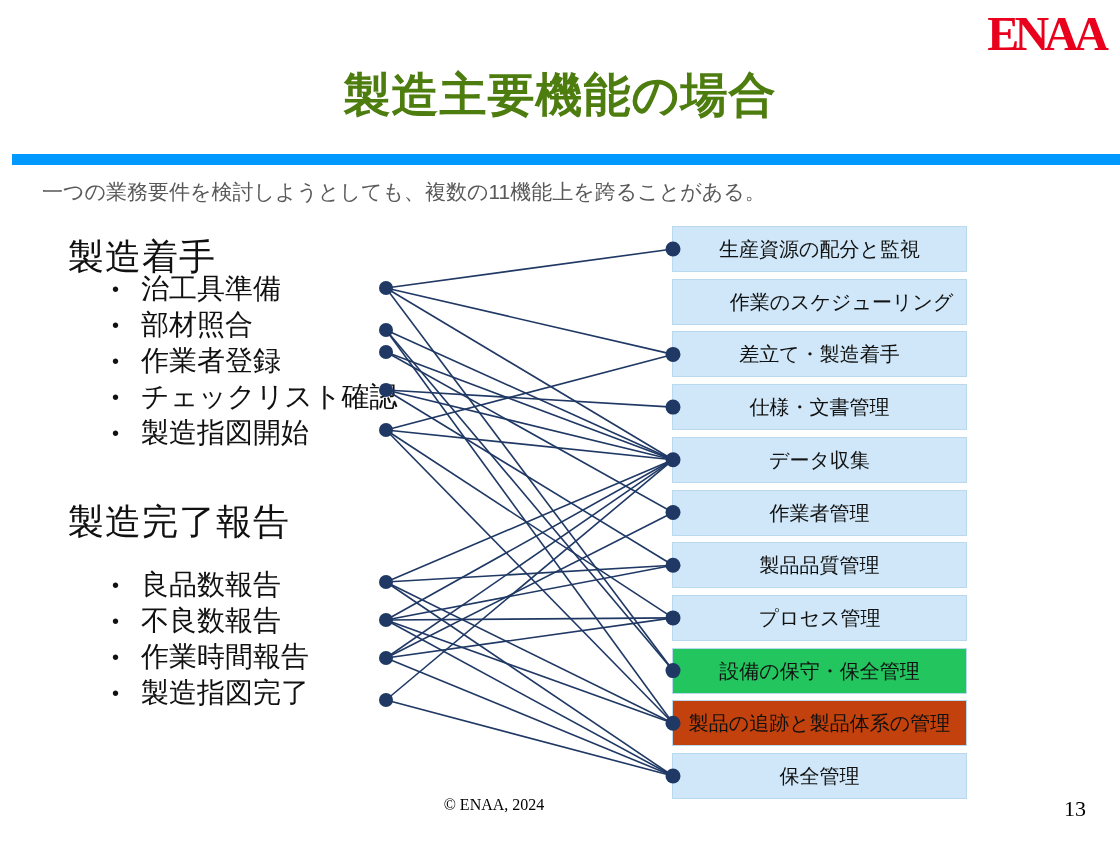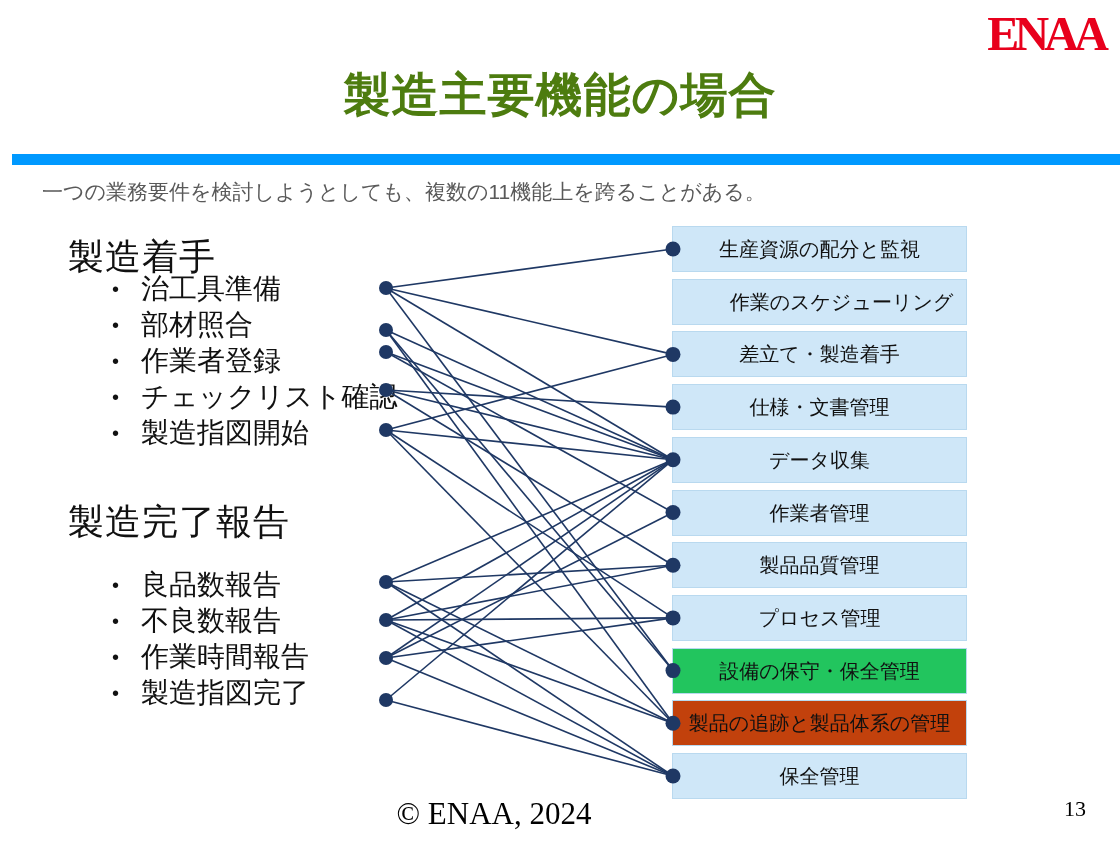--- a/index.html
+++ b/index.html
@@ -37,21 +37,21 @@
   .func-box{
     position:absolute;left:672px;width:295px;height:46px;
     display:flex;align-items:center;justify-content:center;
     font-size:20px;color:#111;white-space:nowrap;
   }
   
   #connector-svg{position:absolute;left:0;top:0;width:1120px;height:844px;pointer-events:none;}
   
   #copyright{
     position:absolute;left:0;top:796px;width:988px;text-align:center;
-    font-family:"Liberation Serif","DejaVu Serif",serif;font-size:31px;color:#000;
+    font-family:"Liberation Serif","DejaVu Serif",serif;font-size:16px;color:#000;
   }
   #page-number{
     position:absolute;top:796px;right:34px;
     font-family:"Liberation Serif","DejaVu Serif",serif;font-size:22px;color:#000;
   }
 </style>
 </head>
 <body>
 
 <div id="slide">

